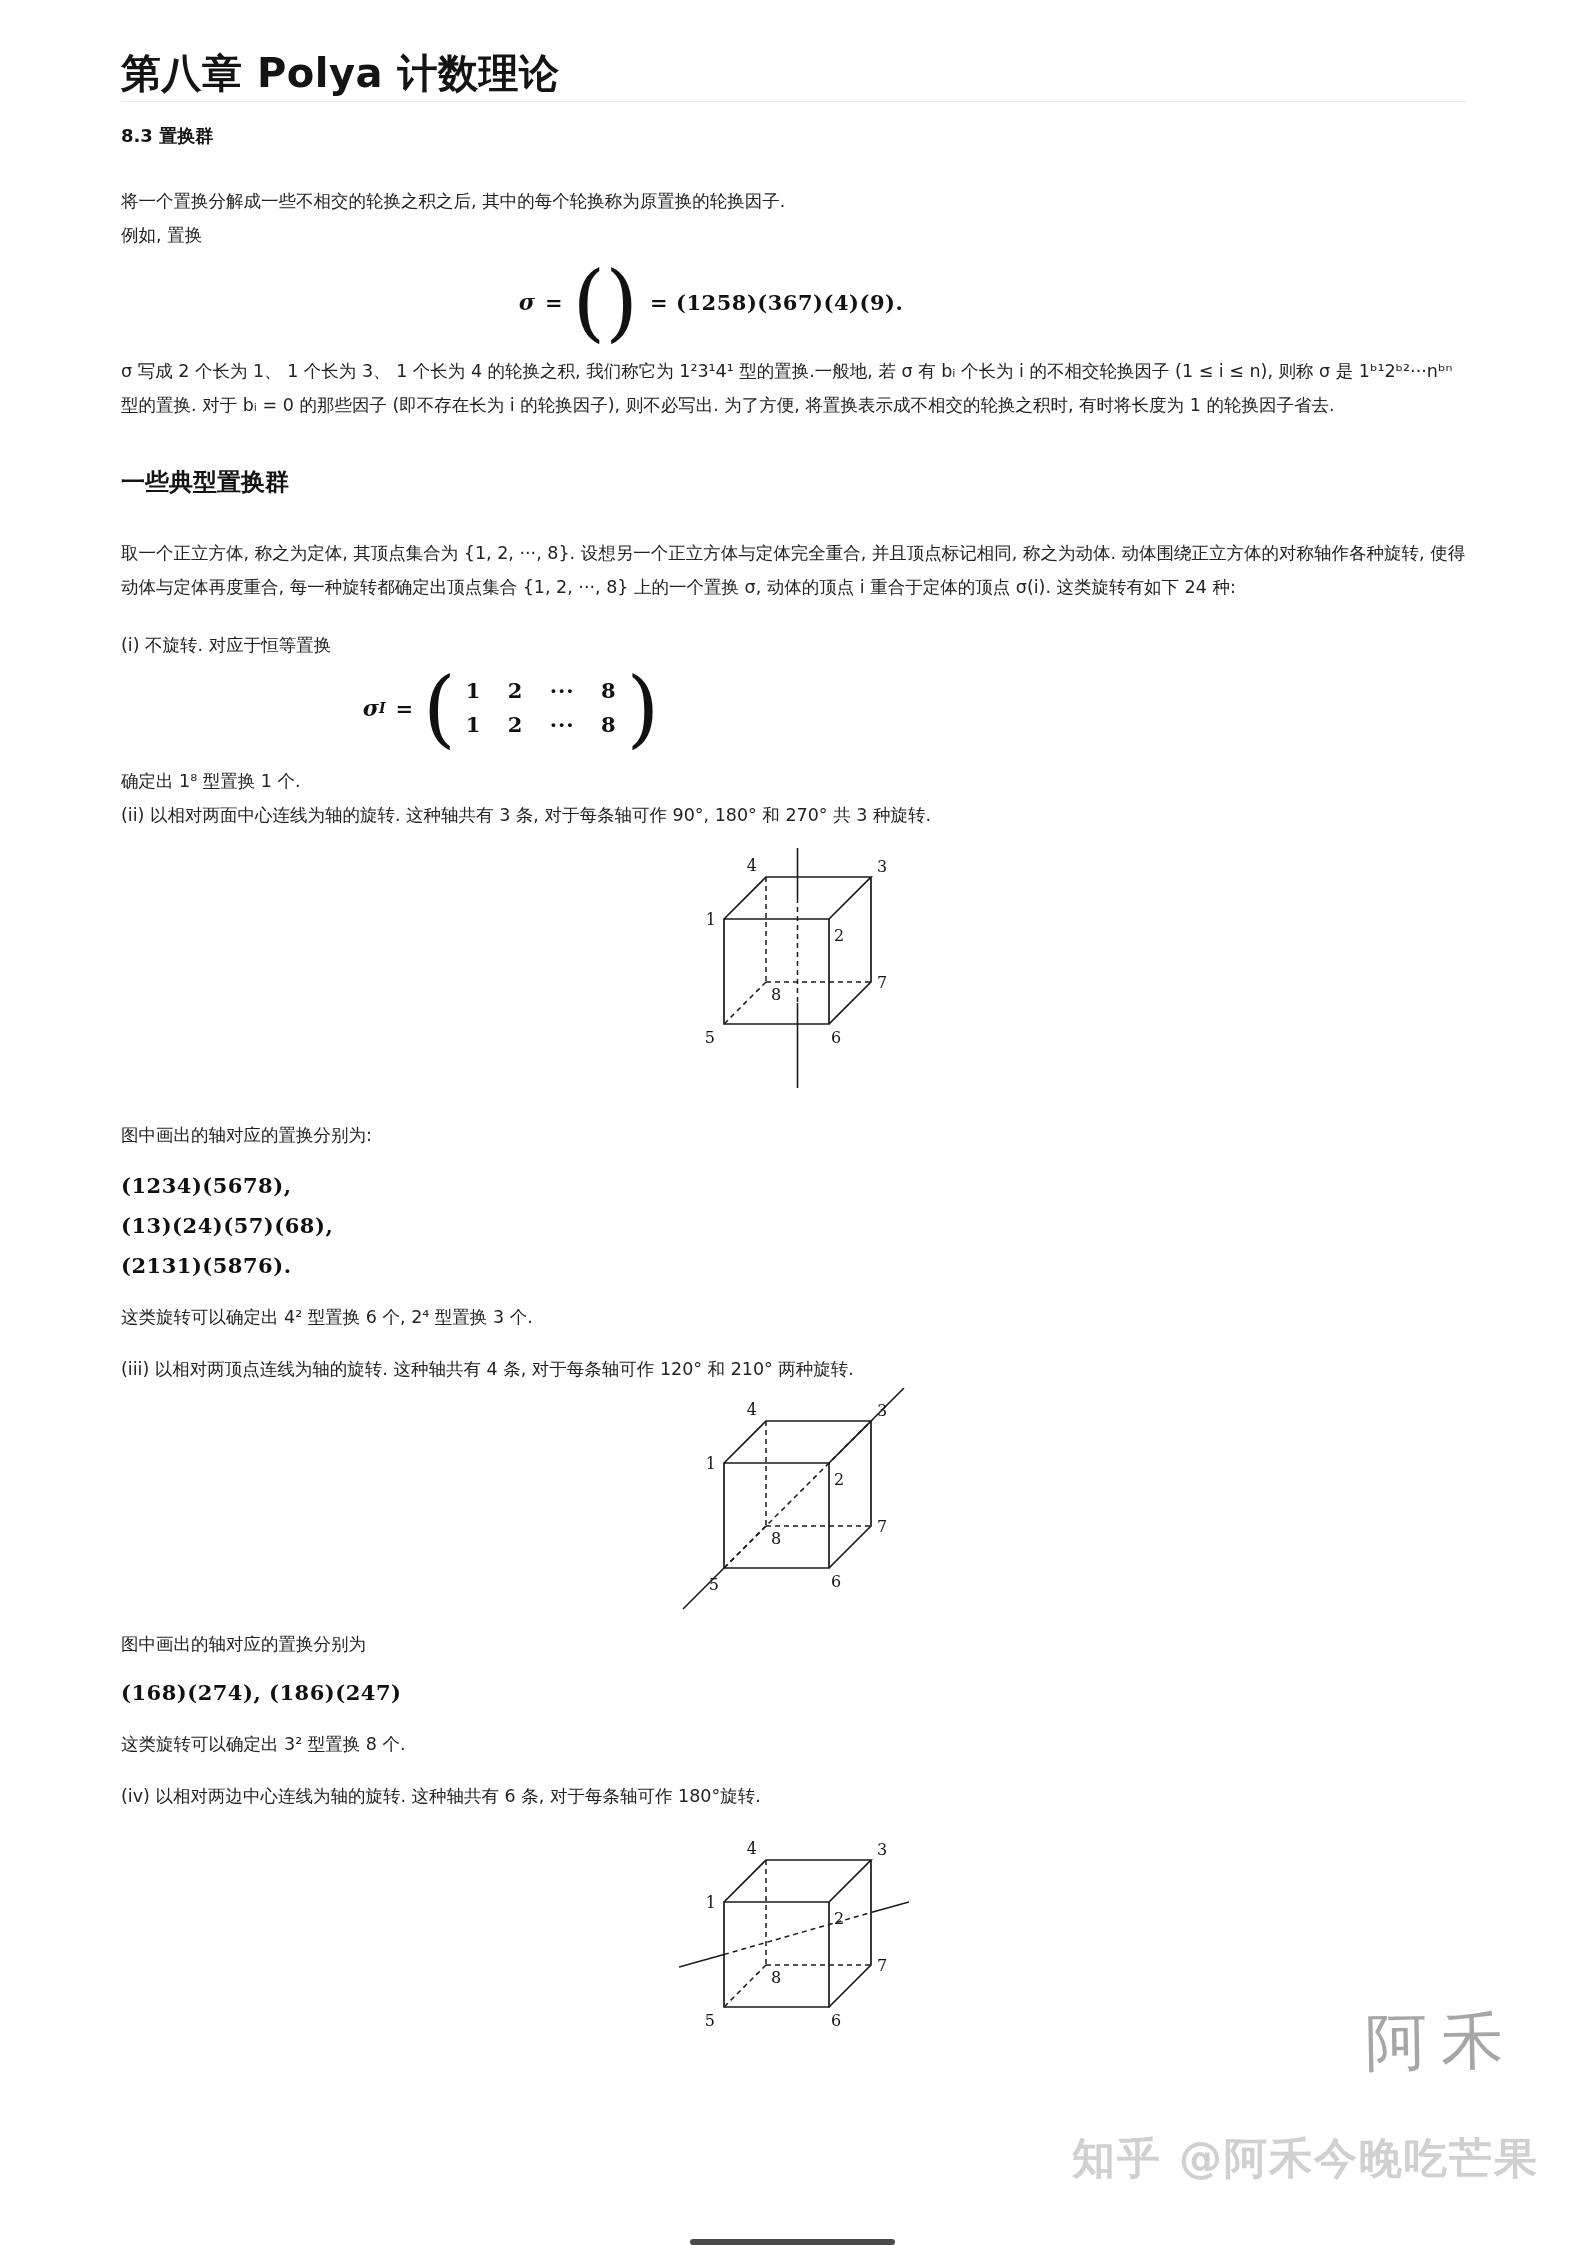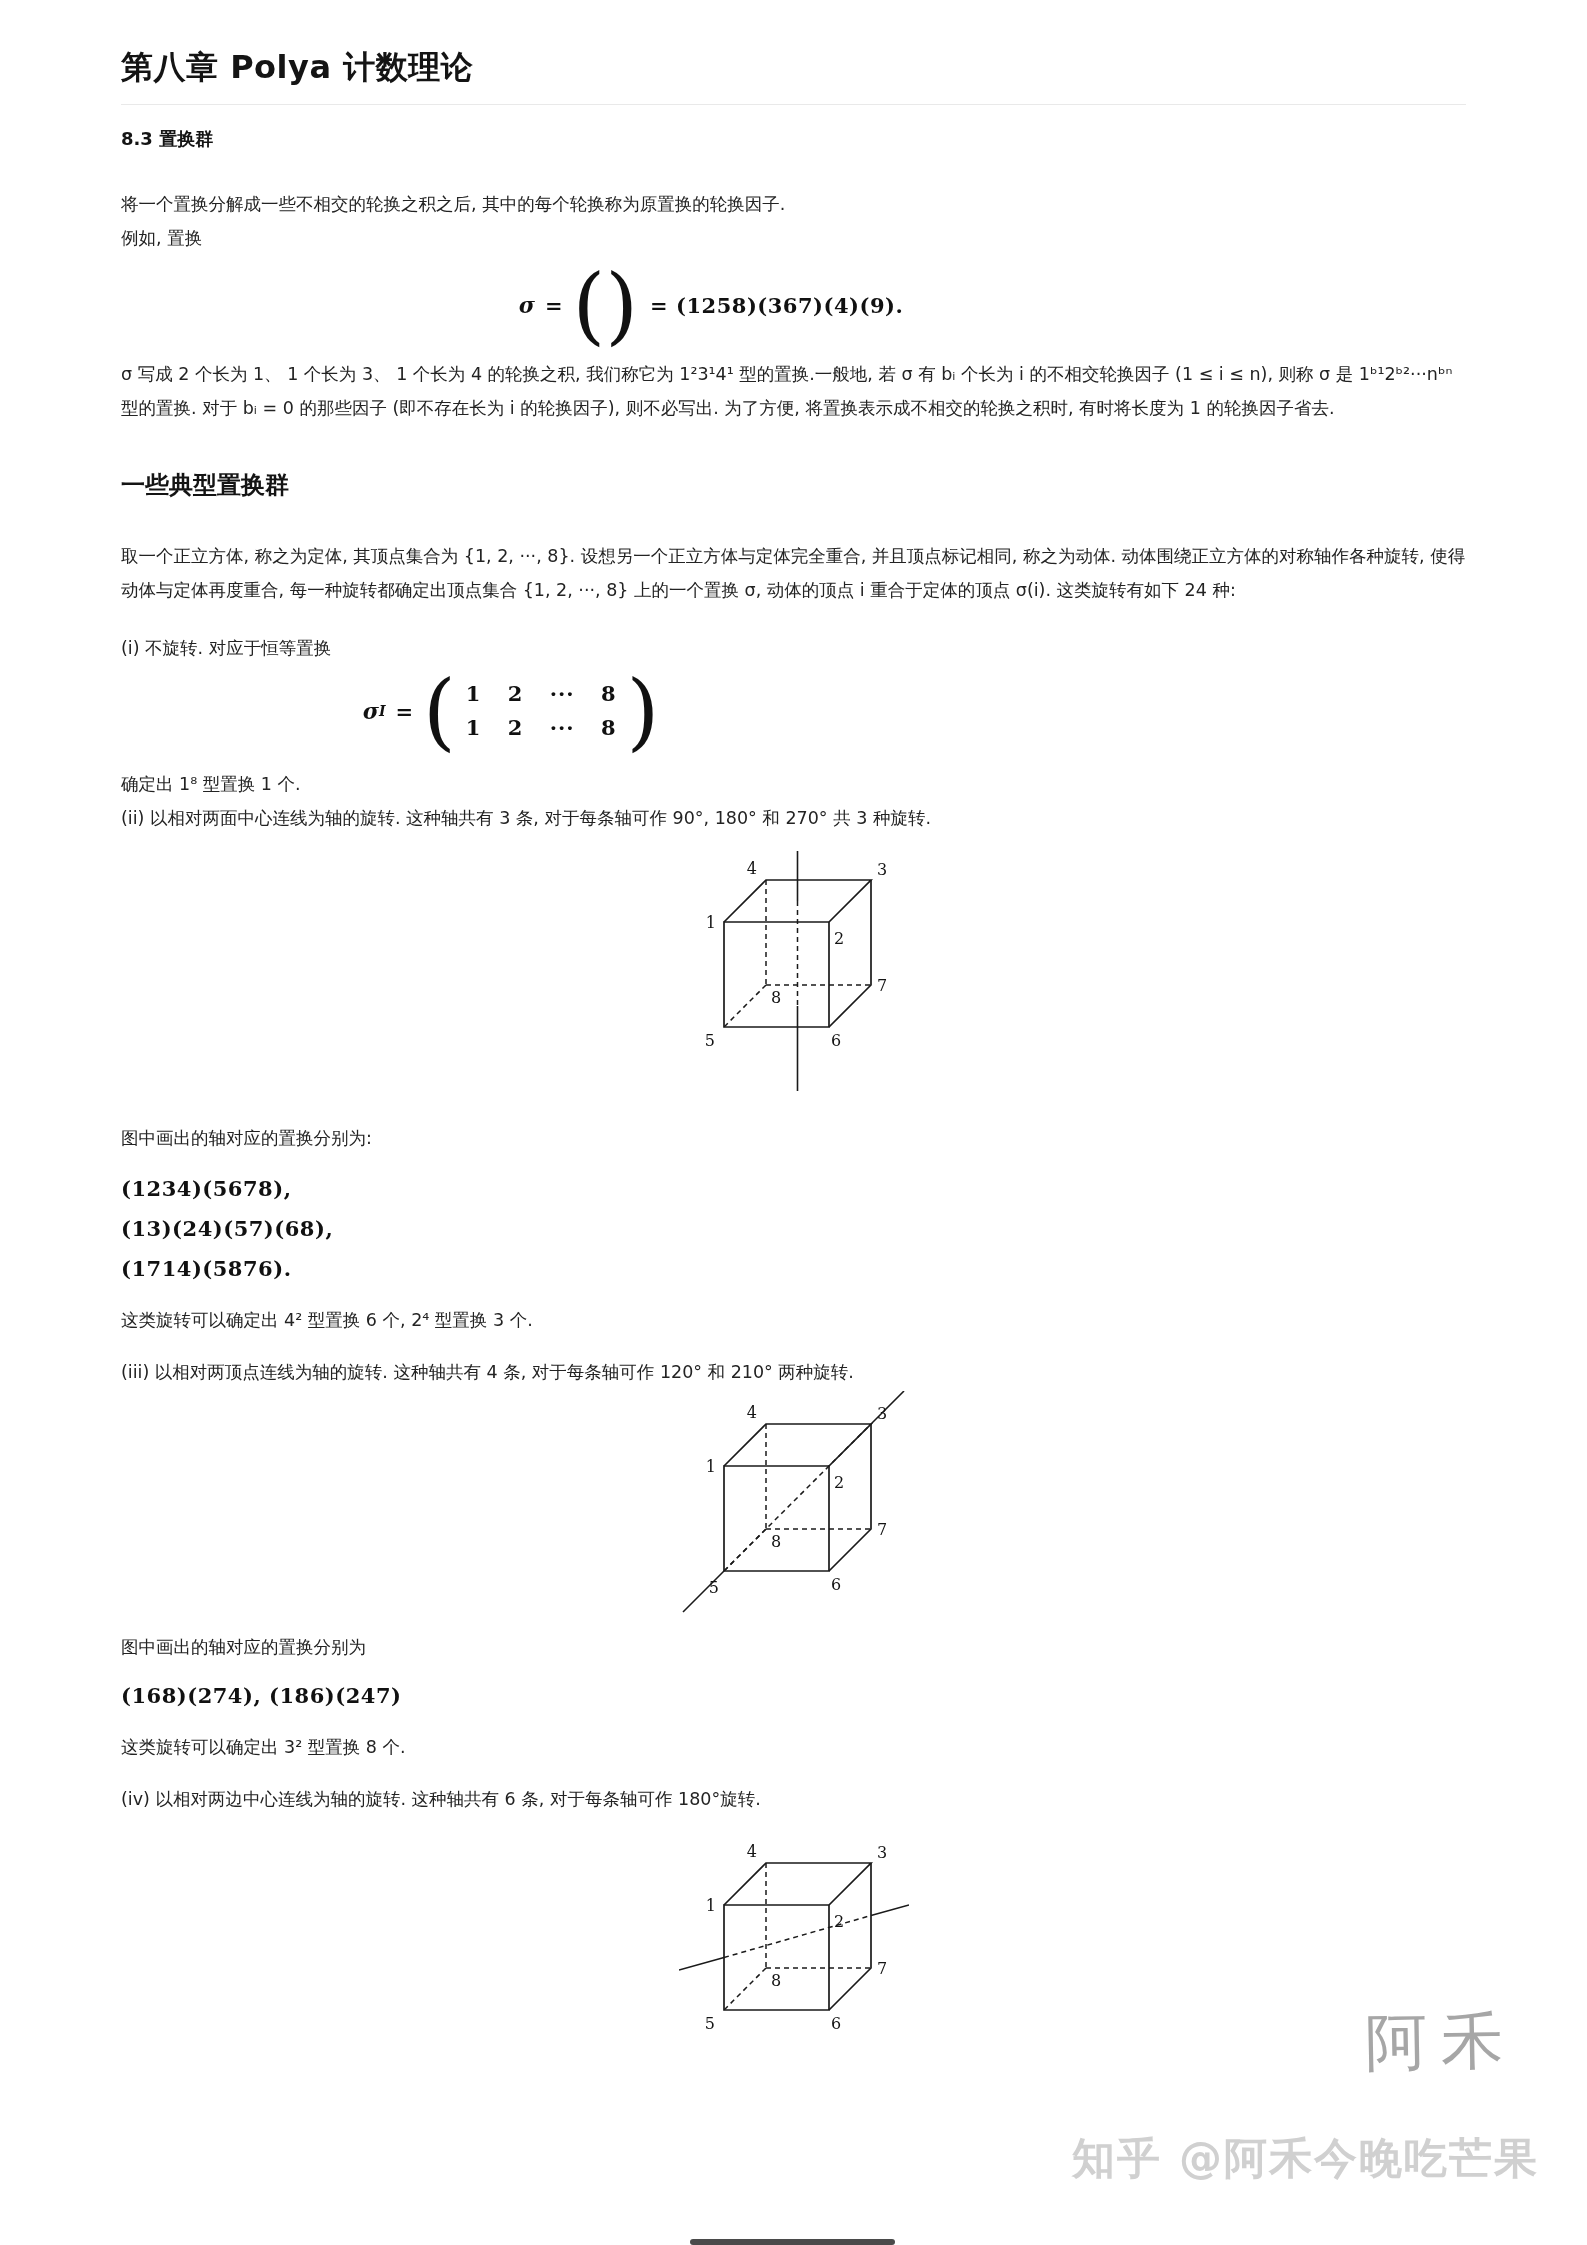--- a/index.html
+++ b/index.html
@@ -6,22 +6,22 @@
   .page {
     position:relative; width:1587px; height:2245px; background:#ffffff;
     font-family:"DejaVu Sans","Liberation Sans",sans-serif; color:#1f1f1f;
     overflow:hidden;
   }
   .content { position:absolute; left:121px; top:0; width:1345px; }
 
   h1,h2,h3,p,div { margin:0; padding:0; }
 
   .chapter-title {
-    margin-top:46px; font-size:32px; font-weight:700; color:#141414;
-    padding-bottom:14px; border-bottom:1px solid #e9e9e9; letter-spacing:0.5px;
+    margin-top:46px; font-size:40px; font-weight:700; color:#141414;
+    border-bottom:1px solid #e9e9e9; letter-spacing:0.5px;
   }
   .section-title { margin-top:22px; font-size:18px; font-weight:700; color:#141414; }
   .sub-heading   { margin-top:44px; font-size:24px; font-weight:700; color:#141414; }
 
   .body-text { font-size:17.5px; line-height:34px; color:#232323; }
   .intro-para   { margin-top:36px; }
   .type-para    { margin-top:14px; }
   .cube-para    { margin-top:38px; }
   .item-i   { margin-top:24px; }
   .note-i   { margin-top:18px; }
@@ -158,21 +158,21 @@
           <text x="152" y="199">6</text>
         </g>
       </svg>
     </div>
 
     <p class="body-text caption-ii">图中画出的轴对应的置换分别为:</p>
 
     <div class="cycles-block cycles-ii">
       <div class="cyc-line">(1234)(5678),</div>
       <div class="cyc-line">(13)(24)(57)(68),</div>
-      <div class="cyc-line">(1714)(5876).</div>
+      <div class="cyc-line">(2131)(5876).</div>
     </div>
 
     <p class="body-text note-ii">这类旋转可以确定出 4² 型置换 6 个, 2⁴ 型置换 3 个.</p>
     <p class="body-text item-iii">(iii) 以相对两顶点连线为轴的旋转. 这种轴共有 4 条, 对于每条轴可作 120° 和 210° 两种旋转.</p>
 
     <div class="figure fig-2">
       <svg class="cube-svg" width="230" height="235" viewBox="0 0 230 235">
         <g>
           <line class="axis-solid" x1="4" y1="221" x2="45" y2="180"></line>
           <line class="axis-hidden" x1="45" y1="180" x2="192" y2="33"></line>

